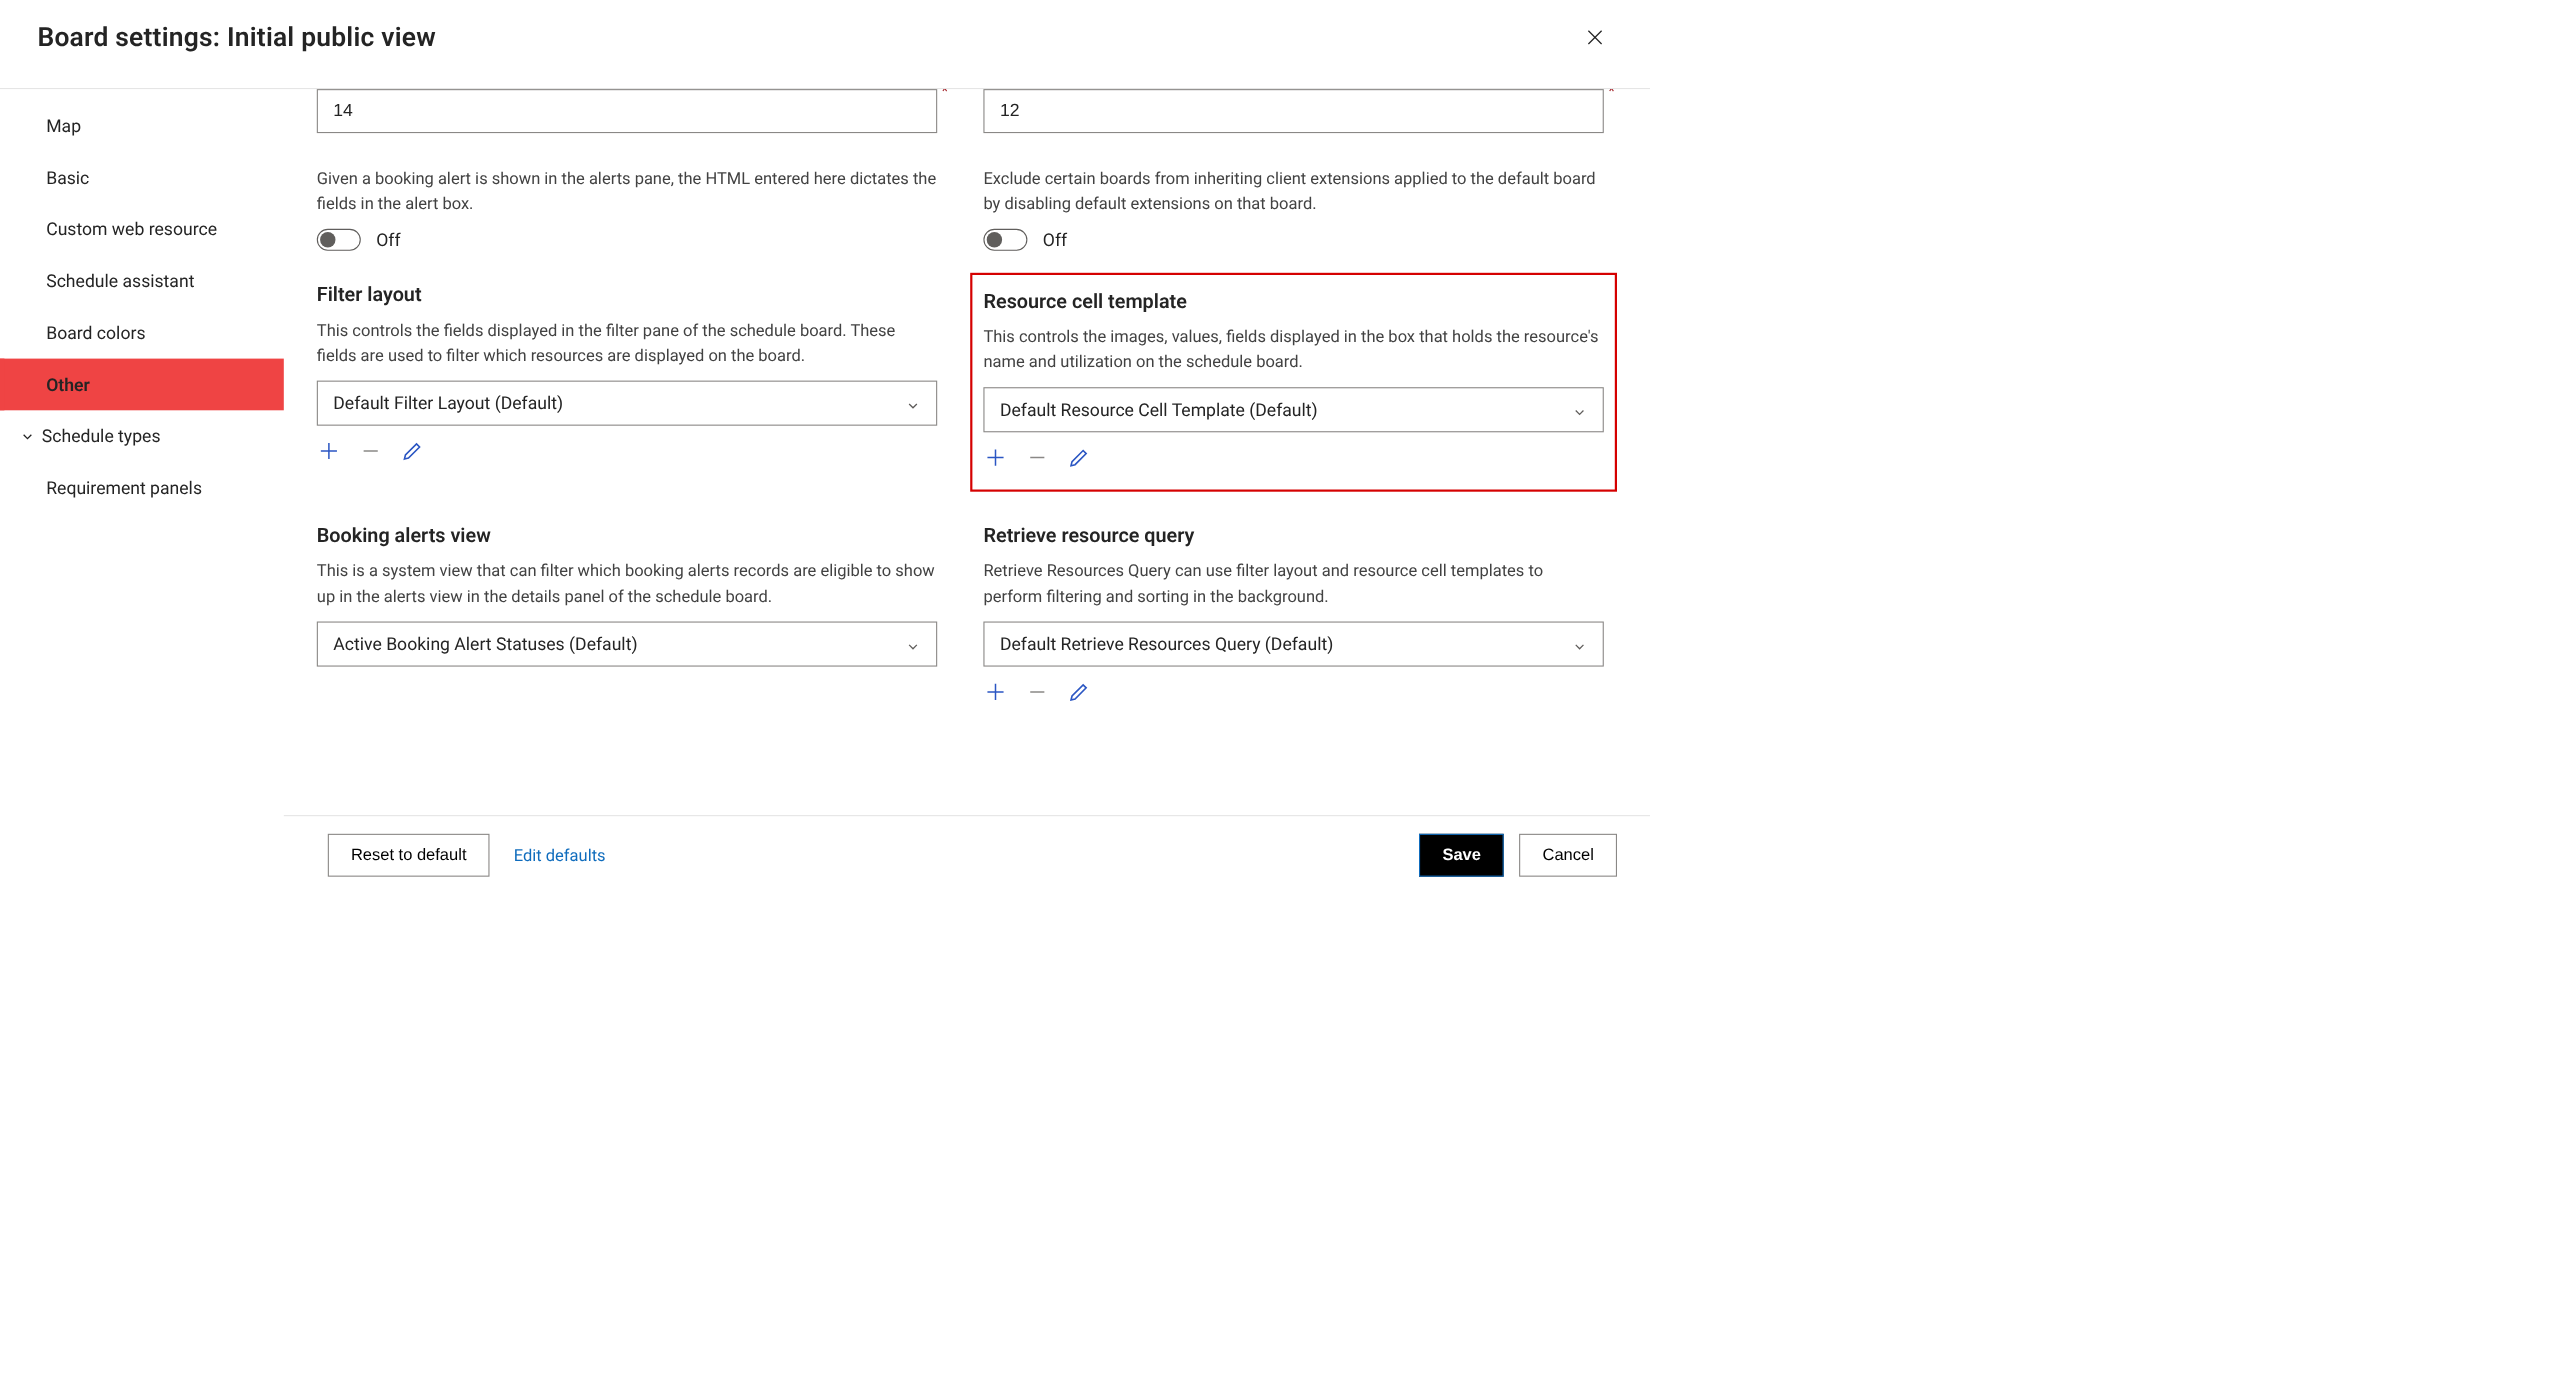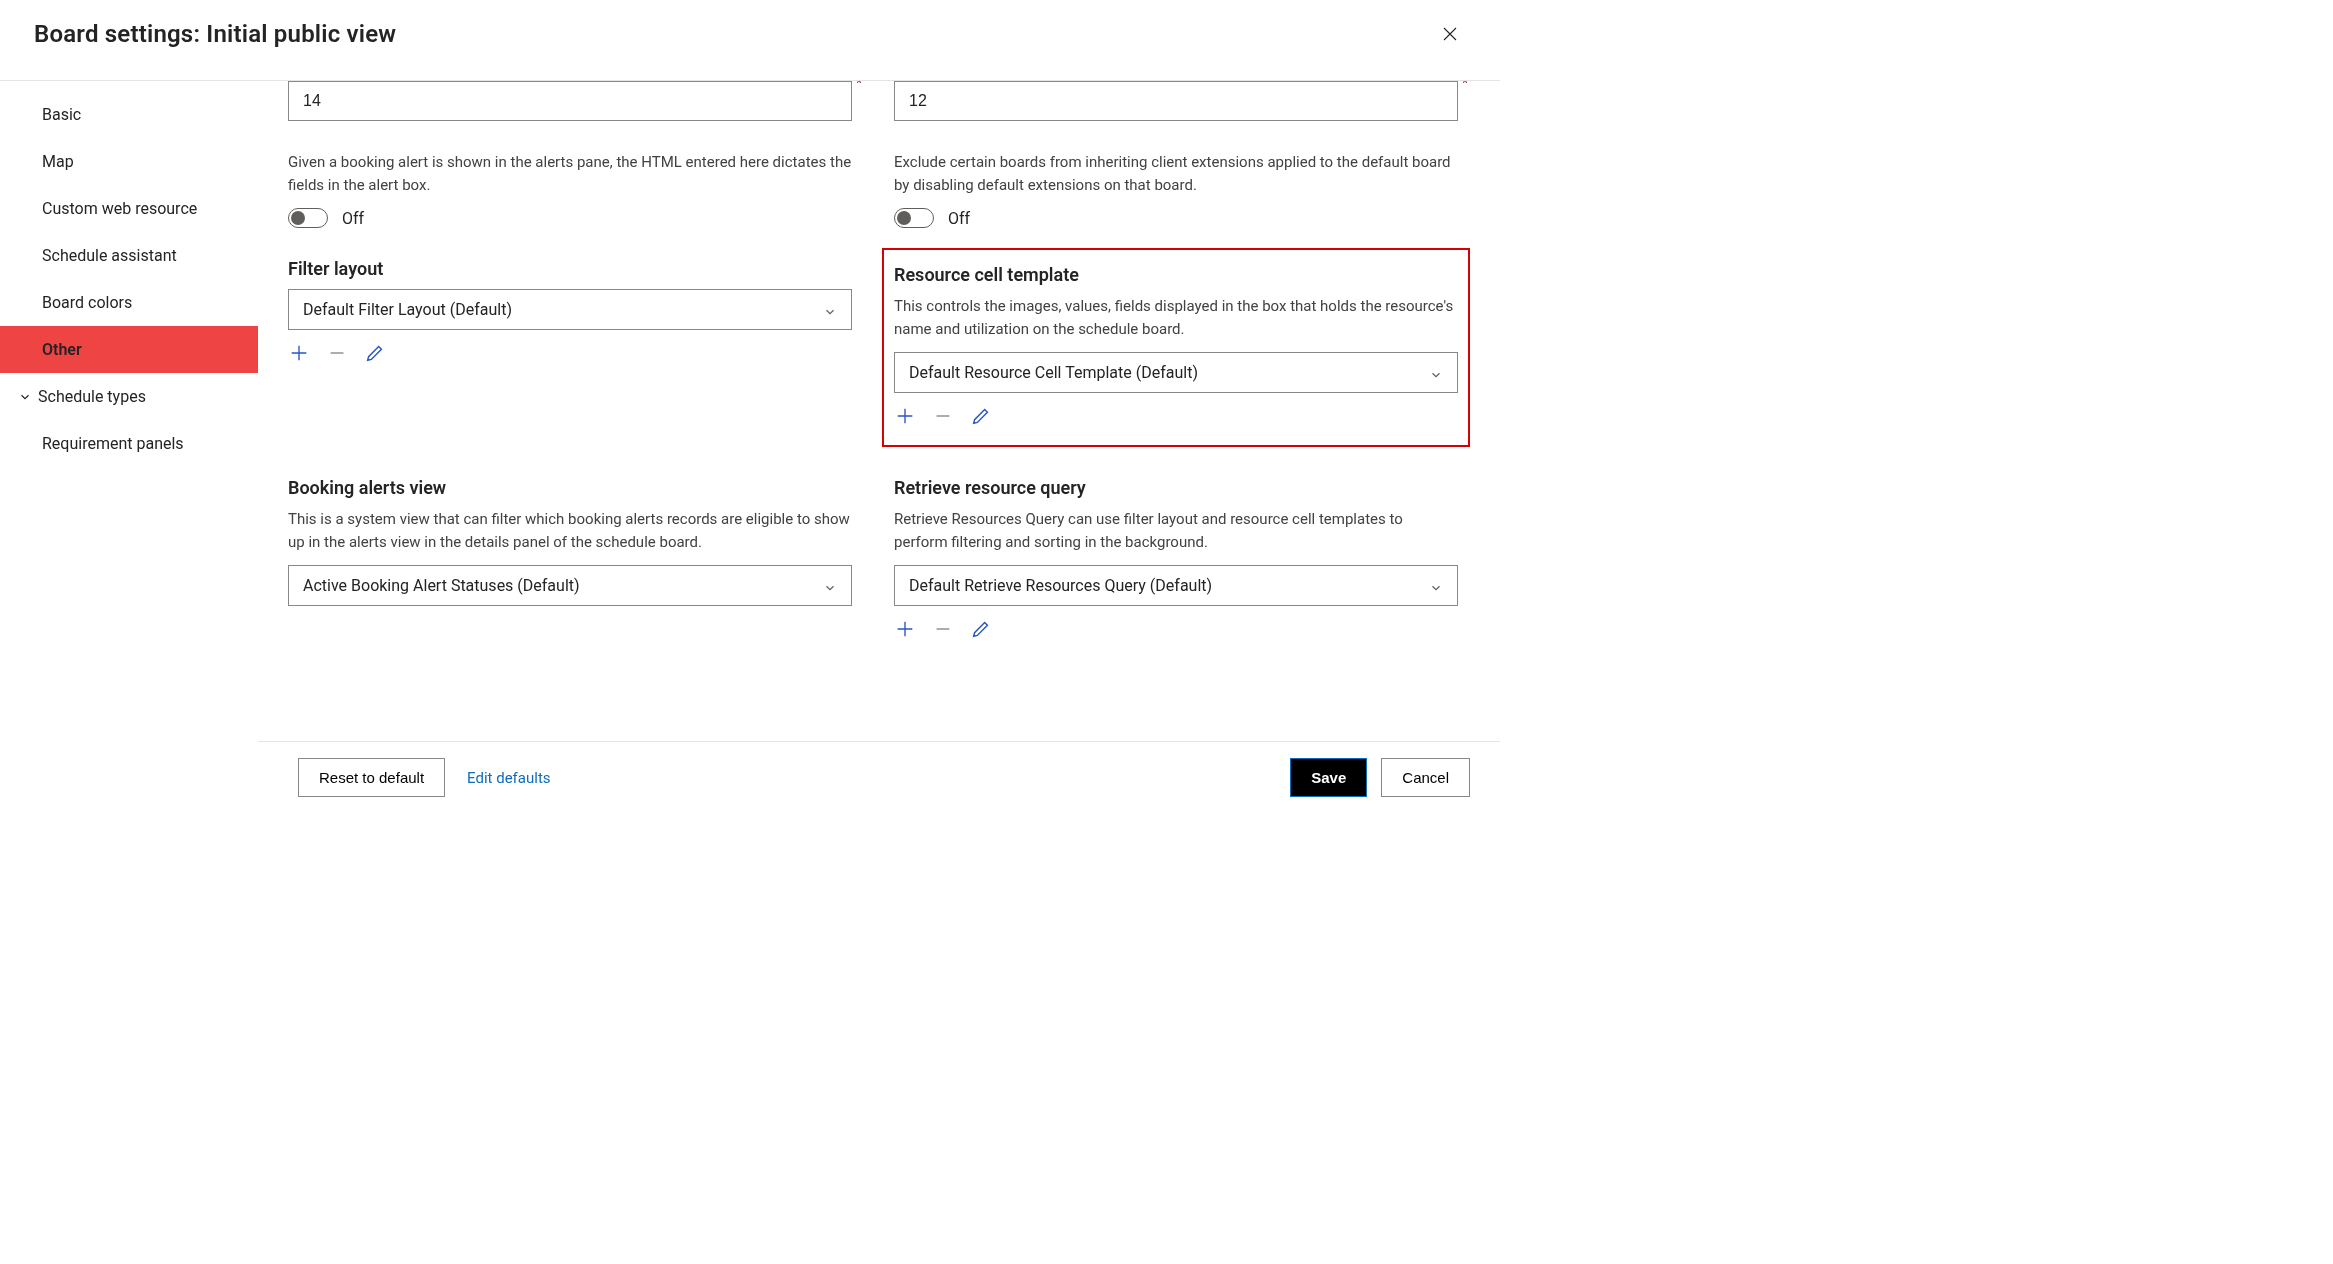--- a/index.html
+++ b/index.html
@@ -64,22 +64,22 @@
   <h1>Board settings: Initial public view</h1>
   <div class="close-btn">
     <svg viewBox="0 0 24 24" stroke="currentColor" stroke-width="1.5" fill="none">
         <path d="M4 4 L20 20 M20 4 L4 20"></path>
       </svg>
   </div>
 </div>
 
 <div class="body">
   <div class="sidebar">
+    <div class="side-item"><span>Map</span></div>
     <div class="side-item"><span>Basic</span></div>
-    <div class="side-item"><span>Map</span></div>
     <div class="side-item"><span>Custom web resource</span></div>
     <div class="side-item"><span>Schedule assistant</span></div>
     <div class="side-item"><span>Board colors</span></div>
     <div class="side-item active"><span>Other</span></div>
     <div class="side-group">
       <svg viewBox="0 0 24 24" stroke="currentColor" stroke-width="2" fill="none">
           <path d="M6 9l6 6 6-6"></path>
         </svg>
       <span>Schedule types</span>
     </div>
@@ -111,20 +111,21 @@
         <div class="toggle-row">
           <div class="toggle">
               <div class="knob"></div>
             </div>
           <span class="toggle-label">Off</span>
         </div>
       </div>
 
       <div class="field-block">
         <h3>Filter layout</h3>
+        <div class="desc">This controls the fields displayed in the filter pane of the schedule board. These fields are used to filter which resources are displayed on the board.</div>
         <div class="select">
           <span>Default Filter Layout (Default)</span>
           <svg viewBox="0 0 24 24" stroke="#605e5c" stroke-width="2" fill="none">
               <path d="M6 9l6 6 6-6"></path>
             </svg>
         </div>
         <div class="icon-row">
           <div class="icon-btn plus">
               <svg viewBox="0 0 24 24" stroke-width="1.5" fill="none">
                 <path d="M12 4v16M4 12h16"></path>

